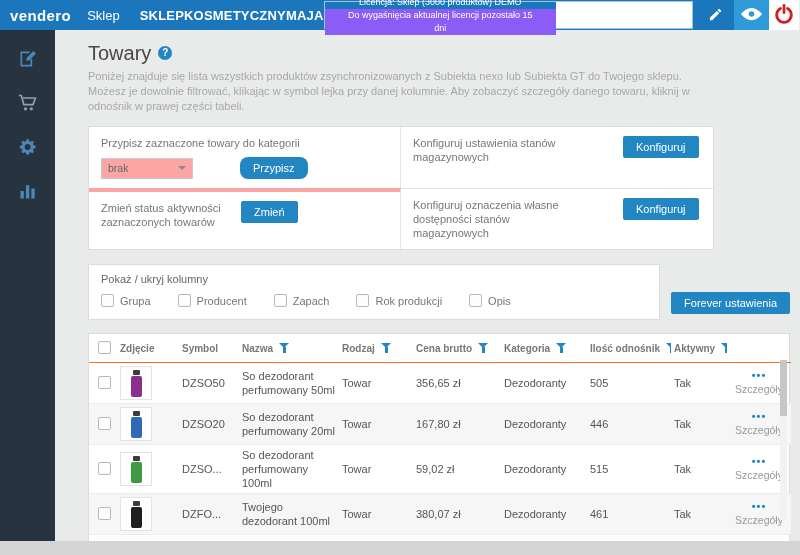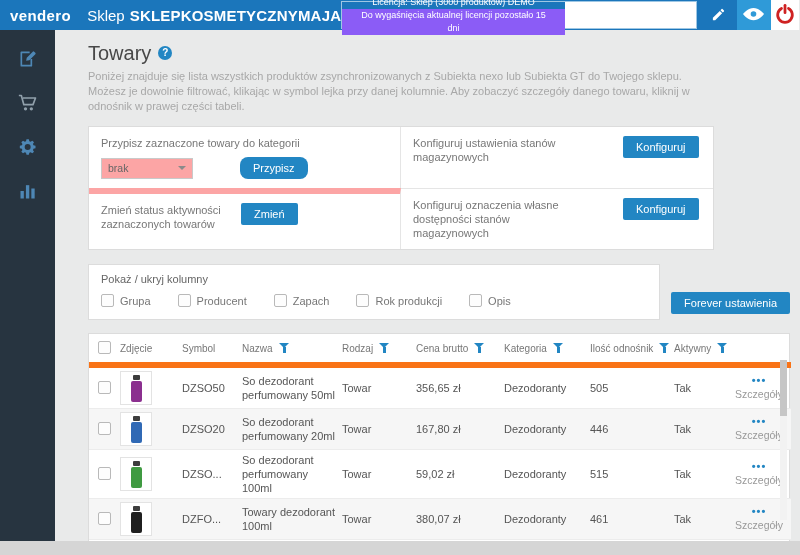--- a/index.html
+++ b/index.html
@@ -4,21 +4,21 @@
 <style>
   html,body{margin:0;padding:0;}
   body{width:800px;height:555px;position:relative;overflow:hidden;background:#e9eaea;
        font-family:"Liberation Sans",sans-serif;font-size:11px;color:#555;}
 
   
   .topbar{position:absolute;top:0;left:0;right:1px;height:30px;background:#1b76bb;display:flex;
           align-items:stretch;color:#fff;z-index:6;justify-content:space-between;}
   .logo{font-size:15px;font-weight:bold;letter-spacing:.4px;display:flex;align-items:center;
         padding:0 16px 0 10px;}
-  .shop{display:flex;align-items:center;gap:5px;font-size:15px;}
+  .shop{display:flex;align-items:center;gap:20px;font-size:13px;}
   .shop b{letter-spacing:.2px;}
   .license{margin-left:auto;display:flex;align-items:stretch;border:1px solid #9ec7e4;margin:1px 4px 1px 0;}
   .lic-text{display:flex;flex-direction:column;justify-content:center;text-align:center;
             font-size:9px;line-height:13px;background:#1b76bb;}
   .lic1{padding:0 10px;}
   .lic2{background:#8b5cf6;padding:0 18px;}
   .lic-bar{width:138px;background:#ffffff;}
   .tb-btn{display:flex;align-items:center;justify-content:center;cursor:pointer;}
   .pencil-btn{width:38px;}
   .eye-btn{width:36px;background:#2f9ad8;}
@@ -41,21 +41,21 @@
   .help{width:14px;height:14px;border-radius:50%;background:#2286c3;color:#fff;font-size:10px;
         font-weight:bold;text-align:center;line-height:14px;cursor:pointer;flex:0 0 auto;}
   .desc{margin:5px 0 0;color:#a8a8a8;line-height:15px;width:632px;}
 
   .panel{background:#fff;border:1px solid #dcdcdc;box-sizing:border-box;}
 
   
   .actions-panel{margin-top:12px;width:626px;display:grid;grid-template-columns:1fr 1fr;}
   .cell{padding:9px 12px;box-sizing:border-box;}
   .c1{border-right:1px solid #e5e5e5;}
-  .c3{border-right:1px solid #e5e5e5;border-top:6px solid #fca5a5;display:flex;align-items:flex-start;}
+  .c3{border-right:1px solid #e5e5e5;border-top:4px solid #fca5a5;display:flex;align-items:flex-start;}
   .c4{border-top:1px solid #e5e5e5;}
   .c2,.c4{display:flex;align-items:flex-start;}
   .lbl{color:#777;line-height:14px;}
   .ctl-row{display:flex;align-items:center;margin-top:7px;}
   .select{width:92px;height:21px;border:1px solid #c9c9c9;background:#fca5a5;display:flex;
           align-items:center;justify-content:space-between;padding:0 6px;box-sizing:border-box;
           color:#666;cursor:pointer;font-size:10.5px;}
   .caret{width:0;height:0;border-left:4px solid transparent;border-right:4px solid transparent;
          border-top:4px solid #8a8a8a;}
   .btn{background:#2286c3;color:#fff;border:none;font-family:inherit;font-size:11px;
@@ -73,22 +73,22 @@
   .cols-opts{display:flex;}
   .opt{display:flex;align-items:center;margin-right:27px;color:#777;cursor:pointer;}
   .cb{width:13px;height:13px;border:1px solid #b9b9b9;background:#fdfdfd;border-radius:2px;
       display:inline-block;box-sizing:border-box;cursor:pointer;}
   .opt .cb{margin-right:6px;}
   .save-btn{margin-bottom:6px;}
 
   
   .table-panel{margin-top:13px;width:702px;position:relative;}
   table{width:100%;border-collapse:collapse;table-layout:fixed;}
-  th{font-weight:400;font-size:10px;color:#777;text-align:left;padding:7px 3px 6px;
-     border-bottom:6px solid #f97316;white-space:nowrap;overflow:hidden;}
+  th{font-weight:700;font-size:10px;color:#777;text-align:left;padding:7px 3px 6px;
+     border-bottom:1px solid #f97316;white-space:nowrap;overflow:hidden;}
   td{padding:3px 3px;border-bottom:1px solid #ececec;font-size:11px;color:#555;
      vertical-align:middle;overflow:hidden;}
   tr.row{height:40px;}
   tr.even td{background:#f6f6f6;}
   th:first-child,td:first-child{padding-left:9px;}
   .funnel{width:11px;height:11px;position:relative;display:inline-block;margin-left:6px;
           vertical-align:-2px;cursor:pointer;}
   .funnel::before{content:"";position:absolute;top:0;left:0;border-left:5px solid transparent;
           border-right:5px solid transparent;border-top:5px solid #2286c3;}
   .funnel::after{content:"";position:absolute;top:4px;left:4px;width:3px;height:6px;background:#2286c3;}
@@ -346,21 +346,21 @@
           <td><span class="cb"></span></td>
           <td>
               <div class="thumb">
                 <div class="bottle">
                   <span class="cap"></span>
                   <span class="body" style="background: rgb(31, 31, 31);"></span>
                 </div>
               </div>
             </td>
           <td class="sym">DZFO...</td>
-          <td class="nm">Towary dezodorant 100ml</td>
+          <td class="nm">Twojego dezodorant 100ml</td>
           <td>Towar</td>
           <td>380,07 zł</td>
           <td>Dezodoranty</td>
           <td>461</td>
           <td>Tak</td>
           <td class="det">
               <div class="more">•••</div>
               <span class="dlink">Szczegóły</span>
             </td>
         </tr>

